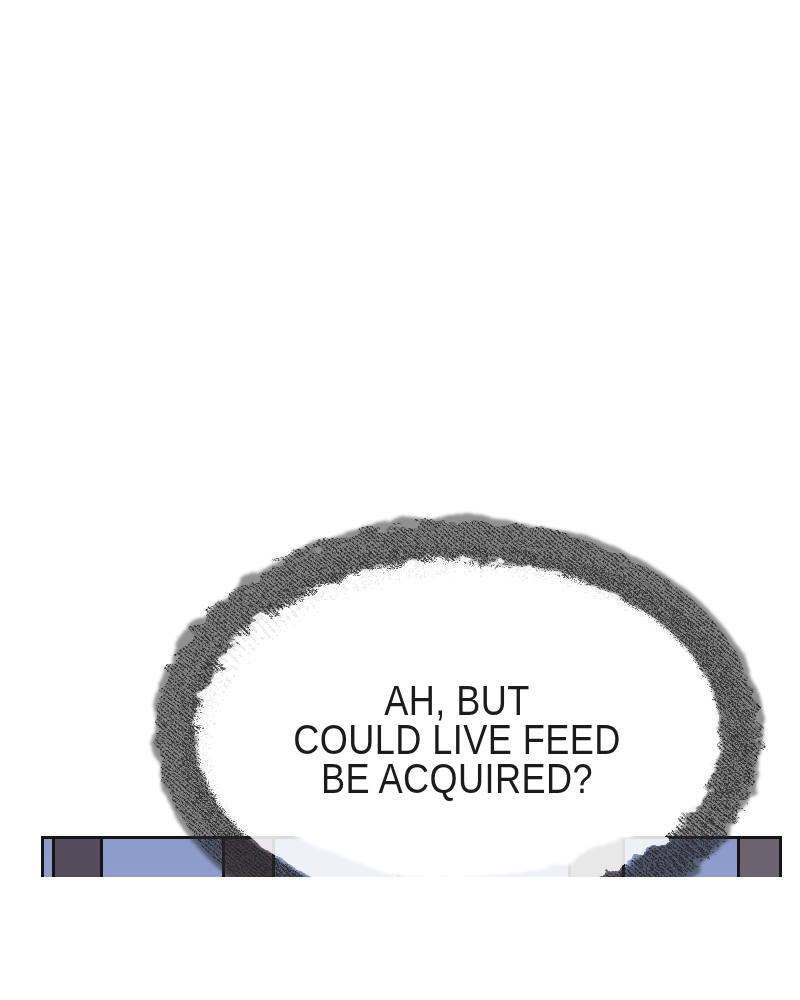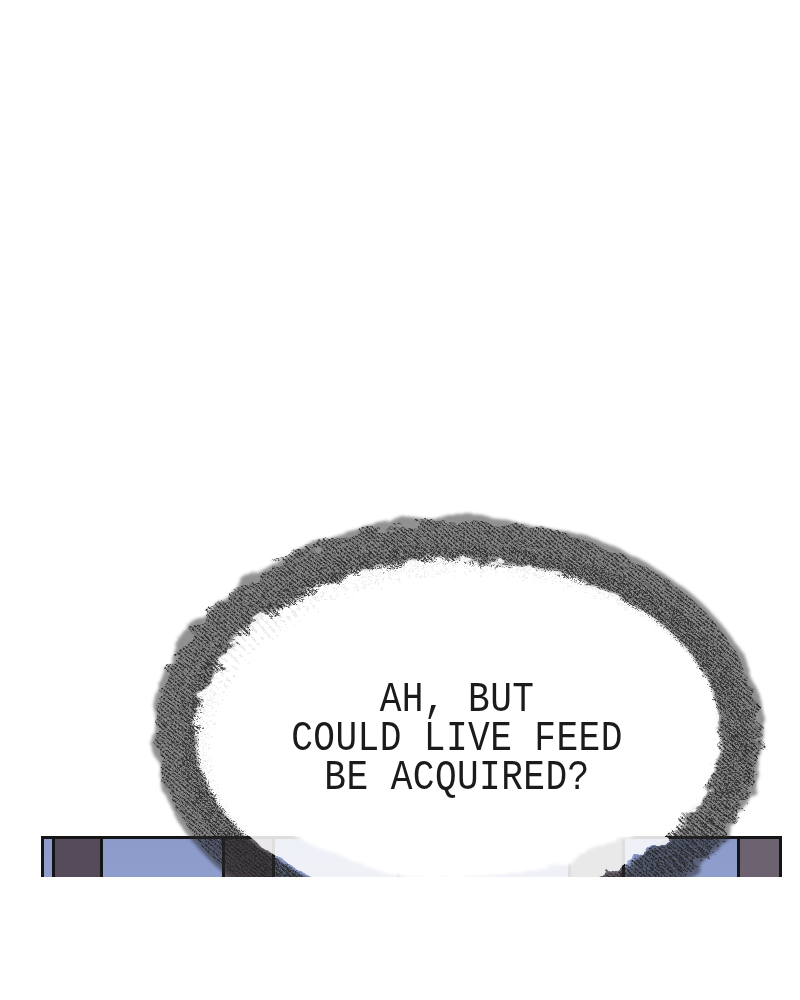--- a/index.html
+++ b/index.html
@@ -8,21 +8,21 @@
     --fill-color:#ffffff;
     --edge-color:#262626;
     --panel-border:#151515;
     --sky-top:#8c9bca;
     --sky-bottom:#9ba7d5;
   }
   html,body{margin:0;padding:0;}
   .page{
     position:relative;width:800px;height:877px;overflow:hidden;
     background:var(--page-bg);
-    font-family:Liberation Mono, monospace;
+    font-family:Liberation Sans, sans-serif;
   }
   
   .panel{
     position:absolute;left:41px;top:836px;width:741px;height:172px;
     border:3px solid var(--panel-border);border-bottom:none;
     box-sizing:border-box;overflow:hidden;
   }
   .sky{
     position:absolute;inset:0;
     background:linear-gradient(180deg,var(--sky-top) 0%,var(--sky-bottom) 100%);

